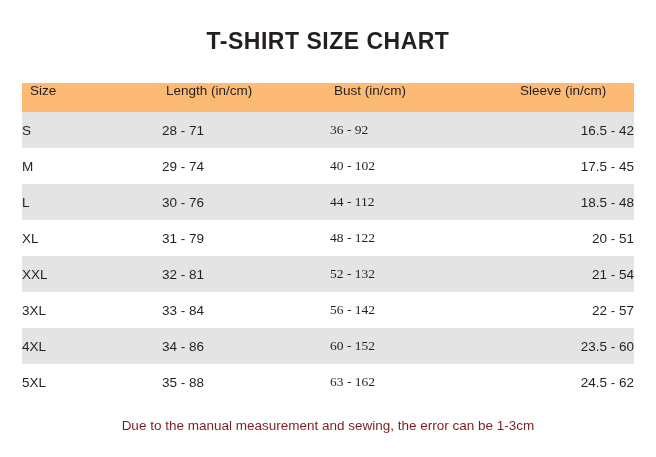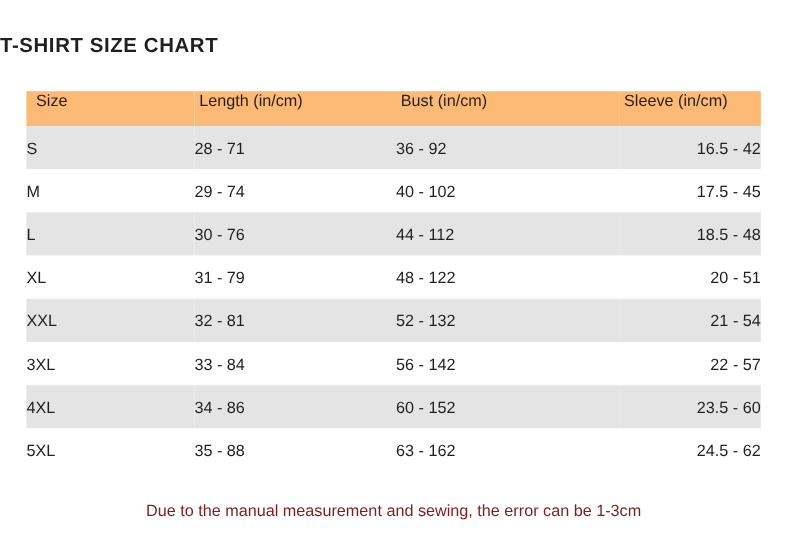--- a/index.html
+++ b/index.html
@@ -15,21 +15,22 @@
     overflow: hidden;
   }
   .page {
     position: relative;
     width: 656px;
     height: 457px;
     box-sizing: border-box;
     background: #ffffff;
   }
   .chart-title {
-    font-size: 17px;
+    text-align: center;
+    font-size: 23px;
     font-weight: bold;
     letter-spacing: 0.5px;
     color: #231f20;
     padding-top: 28px;
     padding-bottom: 0;
   }
   table.size-table {
     width: 612px;
     margin: 28px auto 0 auto;
     border-collapse: collapse;
@@ -61,21 +62,21 @@
     vertical-align: middle;
   }
   table.size-table tbody tr.shaded td {
     background: #e4e4e4;
   }
   table.size-table tbody tr.plain td {
     background: #ffffff;
   }
   td.size-cell { padding-left: 8px; text-align: left; }
   td.val-cell-1 { padding-left: 4px; text-align: left; }
-  td.val-cell-2 { padding-left: 4px; text-align: left; }
+  td.val-cell-2 { padding-left: 4px; text-align: left; font-family: Liberation Serif, serif; }
   td.val-cell-3 { padding-left: 4px; text-align: right; }
 
   .note {
     position: absolute;
     left: 0;
     right: 0;
     bottom: 24px;
     text-align: center;
     color: #7f1d1d;
     font-size: 13.5px;

